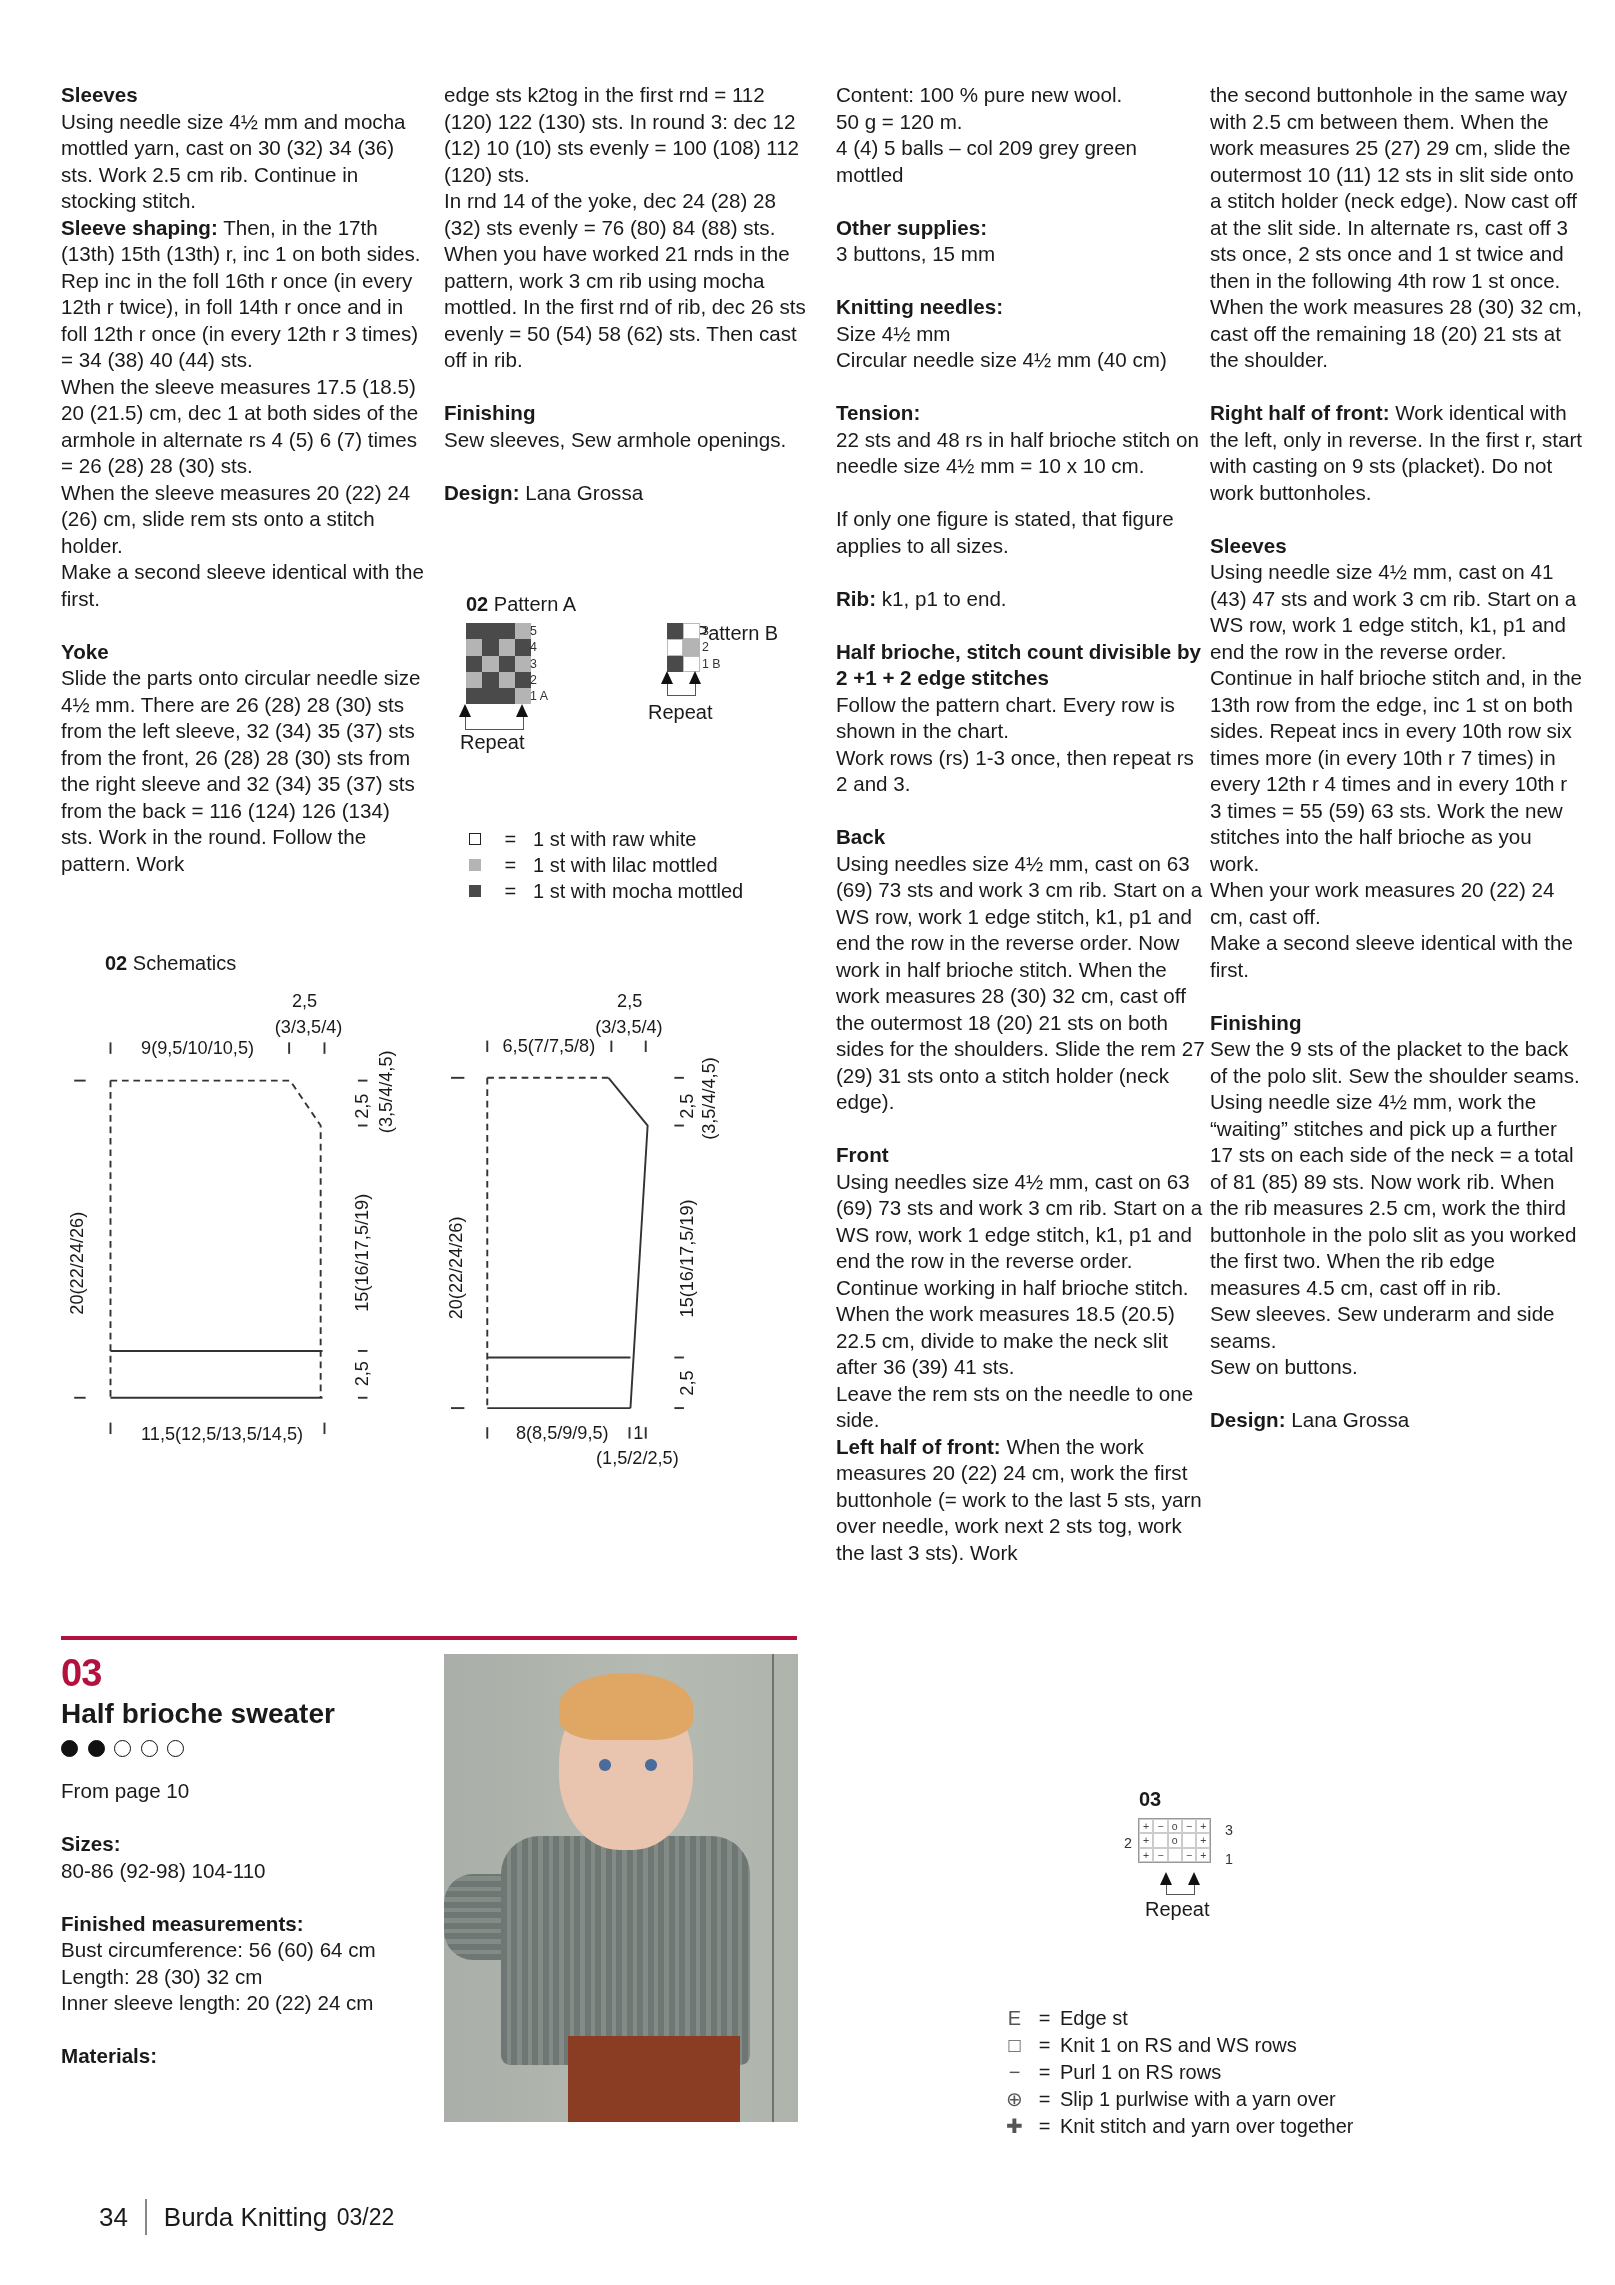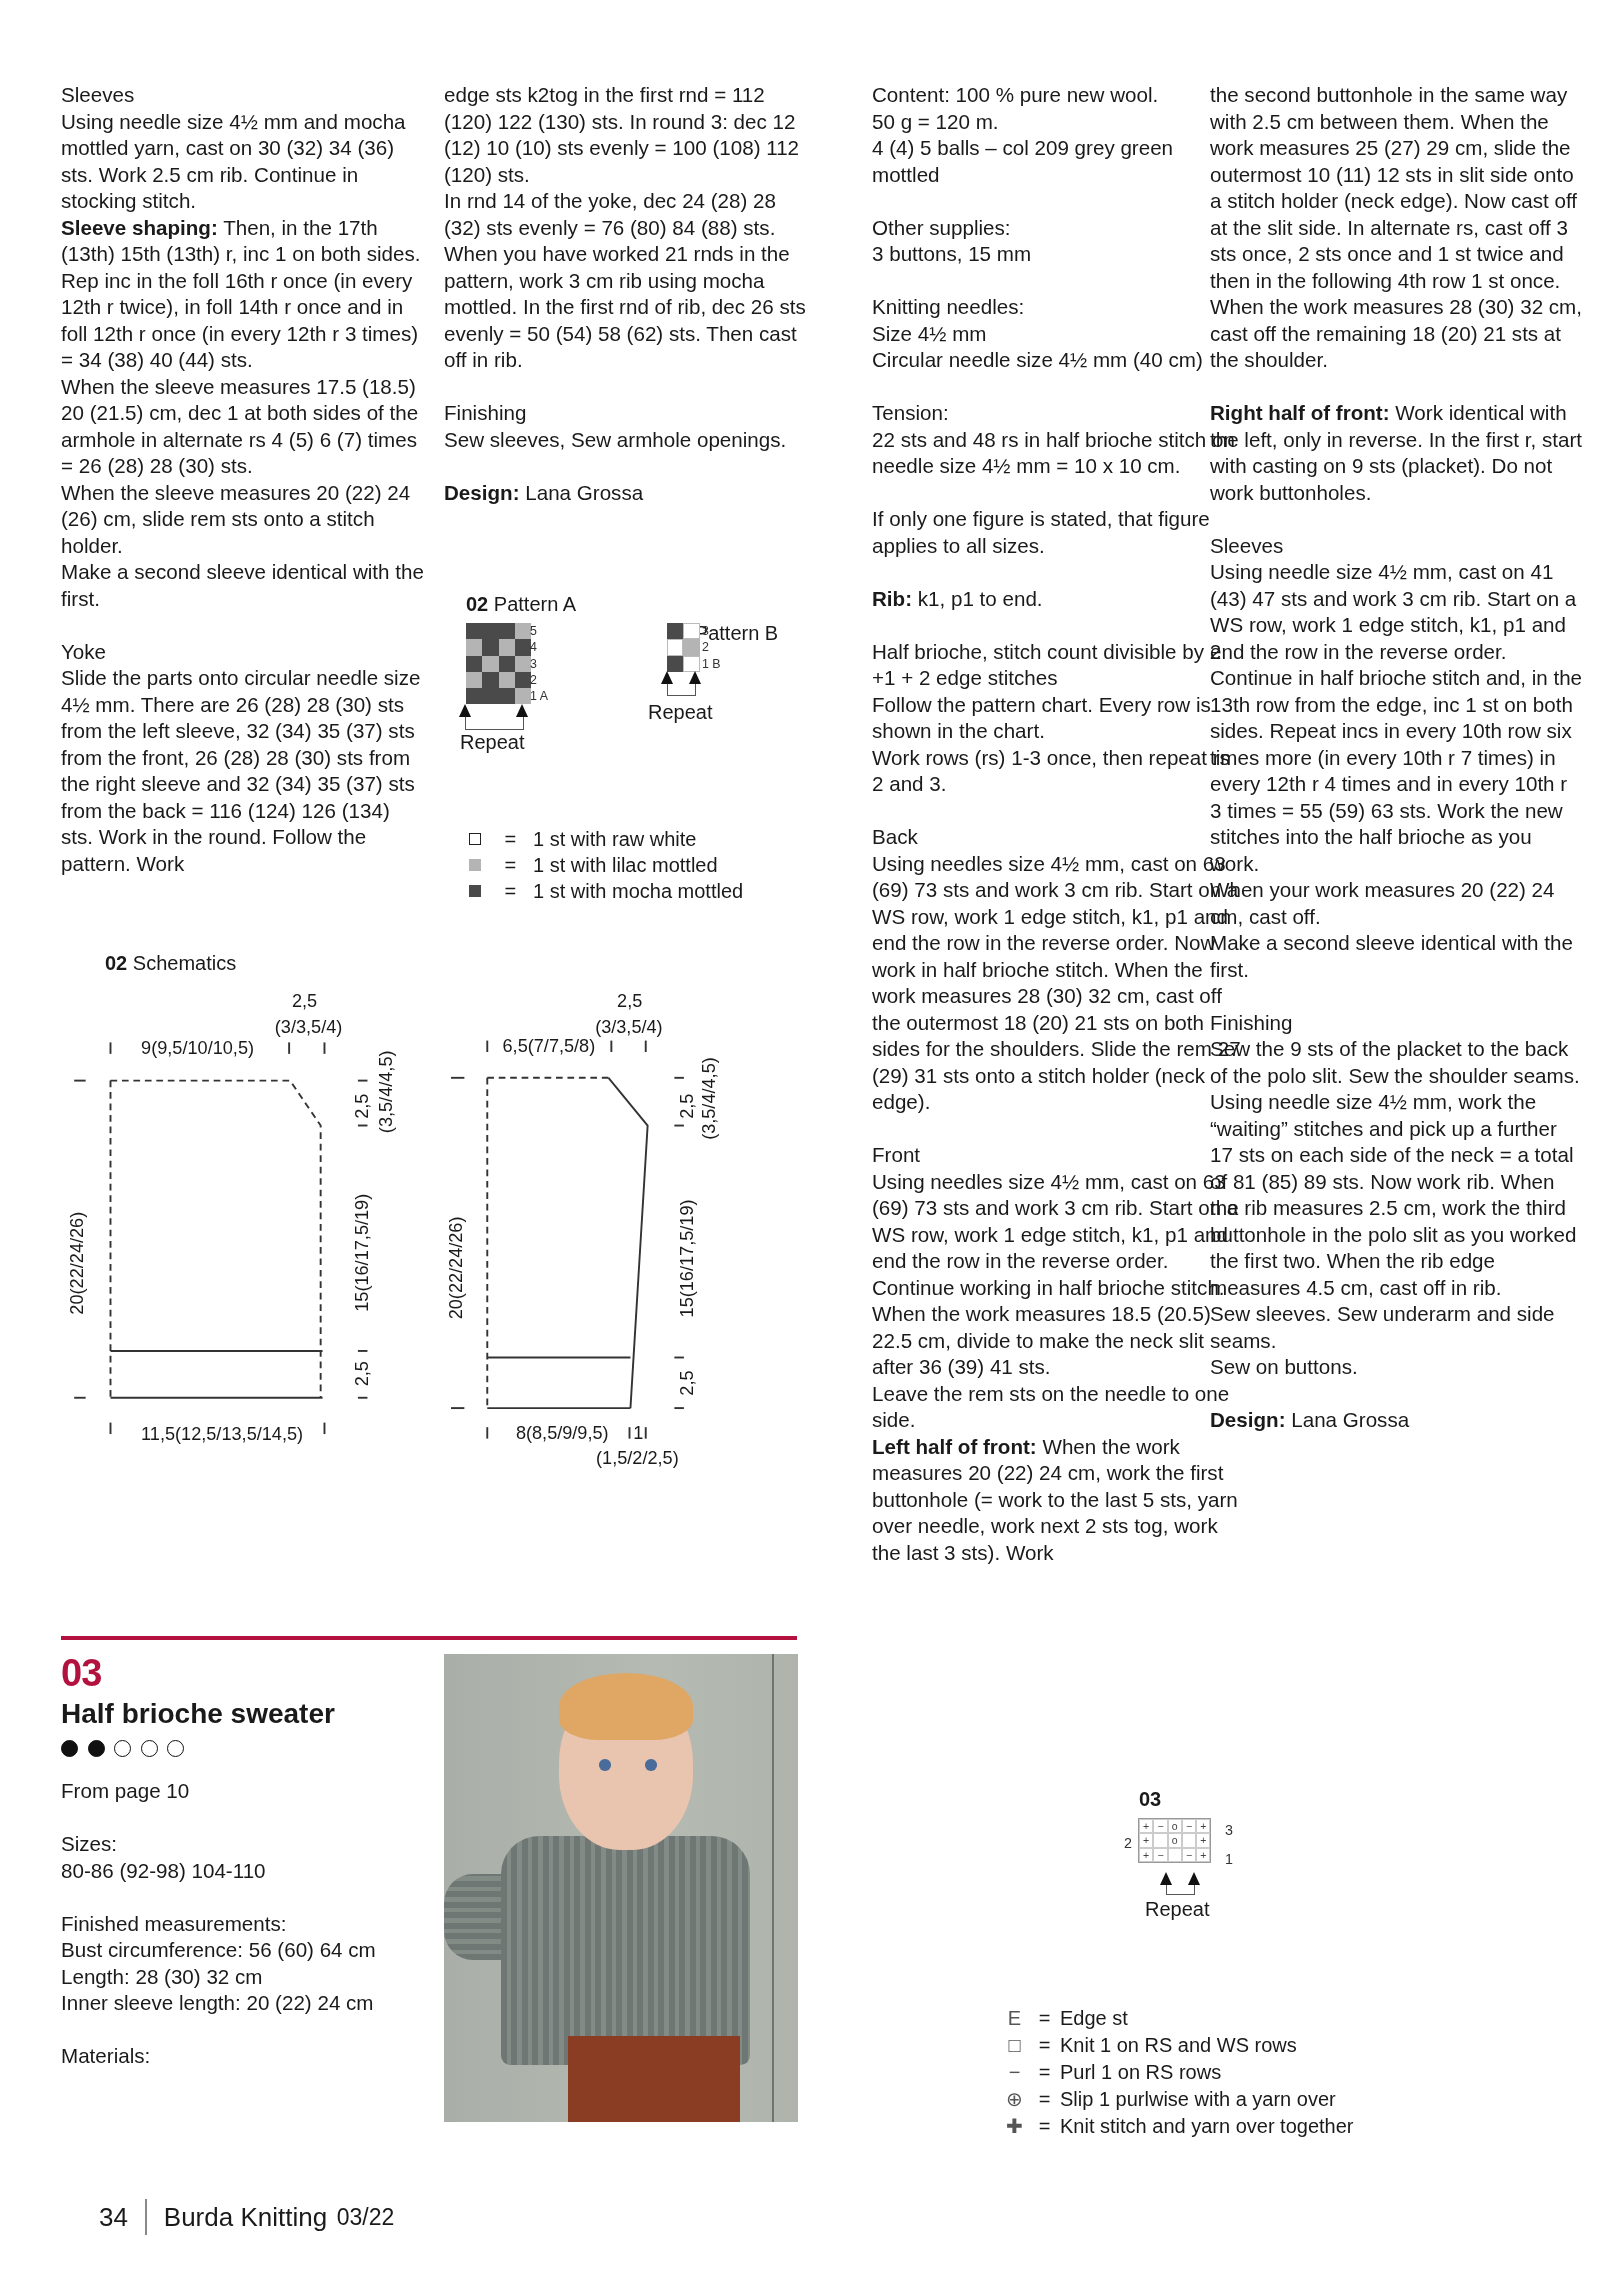--- a/index.html
+++ b/index.html
@@ -1,23 +1,23 @@
 <!DOCTYPE html>
 <html><head>
 <meta charset="utf-8">
 <style>
   * { box-sizing: border-box; margin: 0; padding: 0; }
   html, body { width: 1615px; height: 2286px; background: #ffffff; }
   body { position: relative; font-family: "Liberation Sans", sans-serif; color: #1a1a1a; font-size: 20.6px; line-height: 26.5px; overflow: hidden; }
   .col { position: absolute; top: 82px; }
   .c1 { left: 61px; width: 363px; }
   .c2 { left: 444px; width: 363px; }
-  .c3 { left: 872px; width: 373px; }
+  .c3 { left: 836px; width: 373px; }
   .c4 { left: 1210px; width: 373px; }
-  .h { font-weight: normal; }
+  .h { font-weight: bold; }
   .p { white-space: pre-line; }
   .gap { height: 26.5px; }
   .b { font-weight: bold; }
 
   
   .chart-title { position: absolute; font-size: 20px; }
   .chart-title b { font-weight: bold; }
   .grid { position: absolute; display: grid; }
   .grid div { width: 16.3px; height: 16.3px; }
   .cw { background: #ffffff; outline: 1px solid #bbbbbb; outline-offset: -1px; }

